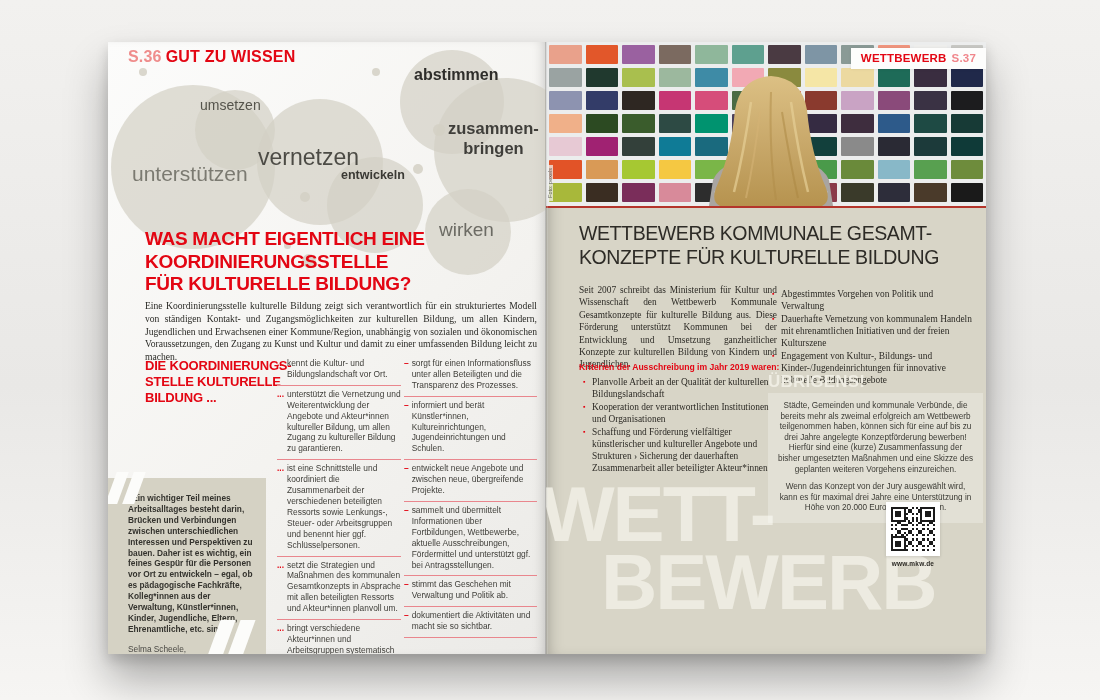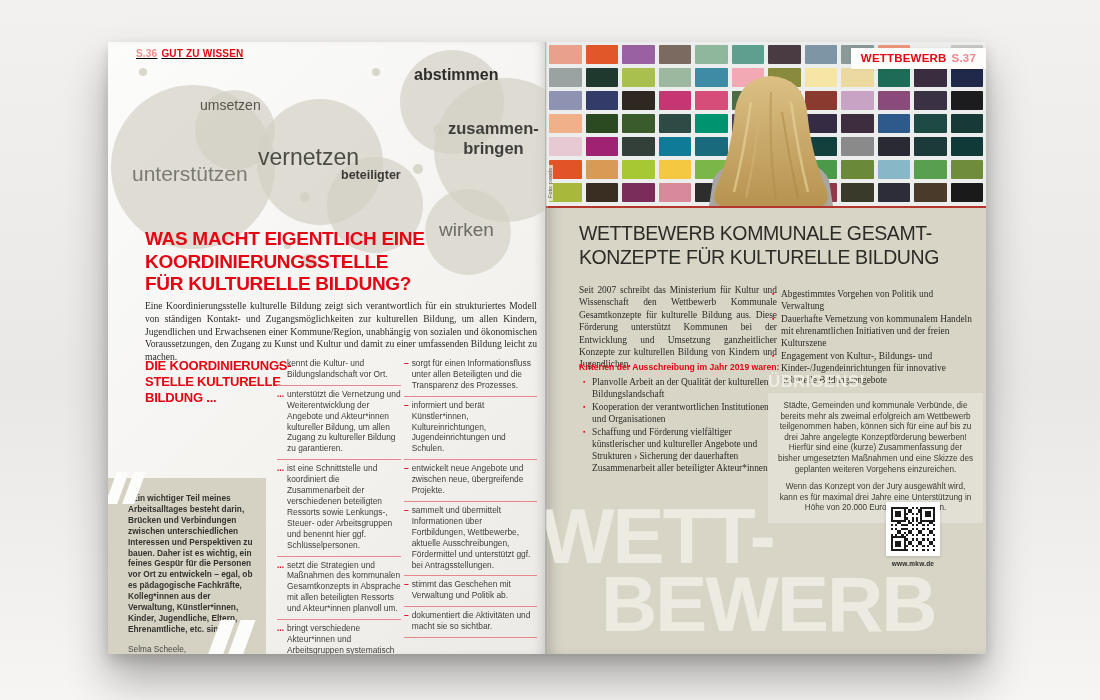--- a/index.html
+++ b/index.html
@@ -18,21 +18,21 @@
     width:438px;height:612px;
     background:linear-gradient(135deg,#fcfcfb 0%,#f4f3f0 55%,#ebeae7 100%);
     box-shadow:inset -9px 0 14px -9px rgba(0,0,0,0.25);
   }
   .page-right{
     width:440px;height:612px;background:#d8d5c7;
     box-shadow:inset 10px 0 16px -9px rgba(0,0,0,0.30);
   }
 
   
-  .lp-header{position:absolute;left:28px;top:6px;font-size:10px;font-weight:bold;letter-spacing:0.2px;text-decoration:underline;}
+  .lp-header{position:absolute;left:20px;top:6px;font-size:16px;font-weight:bold;letter-spacing:0.2px;}
   .lp-header .num{color:#ef8d8c;margin-right:4px;}
   .lp-header .sec{color:#e30613;}
 
   .bubble{position:absolute;border-radius:50%;background:rgba(211,208,196,0.70);}
   .bubble.small{background:rgba(211,208,196,0.85);}
   .bubble-label{position:absolute;white-space:pre-line;text-align:center;}
   .bl-unterstuetzen{left:24px;top:120px;font-size:21px;color:#7b7a71;}
   .bl-umsetzen{left:92px;top:55px;font-size:14px;color:#55544c;}
   .bl-vernetzen{left:150px;top:102px;font-size:23px;color:#4c4b45;}
   .bl-abstimmen{left:306px;top:24px;font-size:16px;font-weight:bold;color:#2e2d2a;}
@@ -129,21 +129,21 @@
   .qr-block{position:absolute;left:334px;top:460px;width:66px;text-align:center;}
   .qr{
     width:44px;height:44px;background:#fff;padding:5px;margin:0 auto;
     display:grid;grid-template-columns:repeat(21,1fr);grid-template-rows:repeat(21,1fr);
     box-shadow:0 1px 3px rgba(0,0,0,0.15);
   }
   .qr div{background:#fff;}
   .qr div.on{background:#1a1a1a;}
   .qr-caption{font-size:6.5px;font-weight:bold;color:#2d2b26;margin-top:4px;letter-spacing:0.2px;}
 
-  .display-word{position:absolute;left:-5px;top:460px;color:#edebe1;font-weight:bold;}
+  .display-word{position:absolute;left:-5px;top:438px;color:#edebe1;font-weight:bold;}
   .display-line{font-size:78px;line-height:68px;letter-spacing:-2px;}
   .display-line2{margin-left:60px;}
 
   .fold{position:absolute;left:437px;top:0;width:3px;height:612px;
     background:linear-gradient(90deg,rgba(0,0,0,0.18),rgba(255,255,255,0.25));}
 </style>
 </head>
 <body>
 
 <div class="spread">
@@ -168,21 +168,21 @@
     <div class="bubble small" style="left:192px;top:150px;width:10px;height:10px;"></div>
     <div class="bubble small" style="left:194px;top:212px;width:14px;height:14px;"></div>
     <div class="bubble small" style="left:176px;top:200px;width:7px;height:7px;"></div>
 
     <div class="bubble-label bl-unterstuetzen">unterstützen</div>
     <div class="bubble-label bl-umsetzen">umsetzen</div>
     <div class="bubble-label bl-vernetzen">vernetzen</div>
     <div class="bubble-label bl-abstimmen">abstimmen</div>
     <div class="bubble-label bl-zusammen">zusammen-
 bringen</div>
-    <div class="bubble-label bl-entwickeln">beteiligter</div>
+    <div class="bubble-label bl-entwickeln">entwickeln</div>
     <div class="bubble-label bl-wirken">wirken</div>
 
     <h1 class="headline-red" style="margin:0;">WAS MACHT EIGENTLICH EINE
 KOORDINIERUNGSSTELLE
 FÜR KULTURELLE BILDUNG?</h1>
 
     <p class="lp-intro" style="margin:0;">Eine Koordinierungsstelle kulturelle Bildung zeigt sich verantwortlich für ein strukturiertes Modell von ständigen Kontakt- und Zugangsmöglichkeiten zur kulturellen Bildung, um allen Kindern, Jugendlichen und Erwachsenen einer Kommune/Region, unabhängig von sozialen und ökonomischen Voraussetzungen, den Zugang zu Kunst und Kultur und damit zu einer umfassenden Bildung leicht zu machen.</p>
 
     <div class="lp-subhead">DIE KOORDINIERUNGS-
 STELLE KULTURELLE

